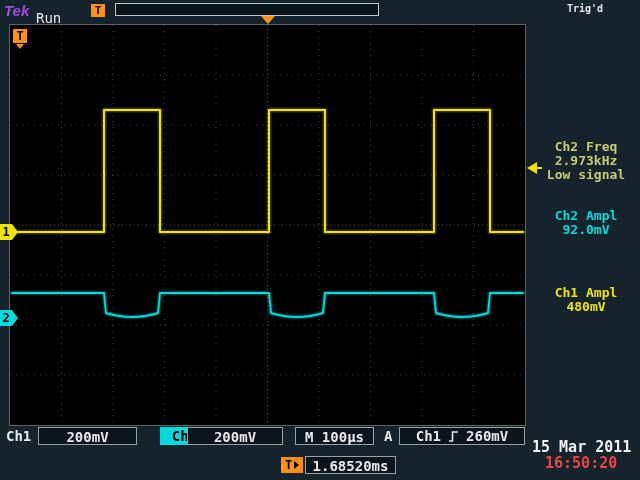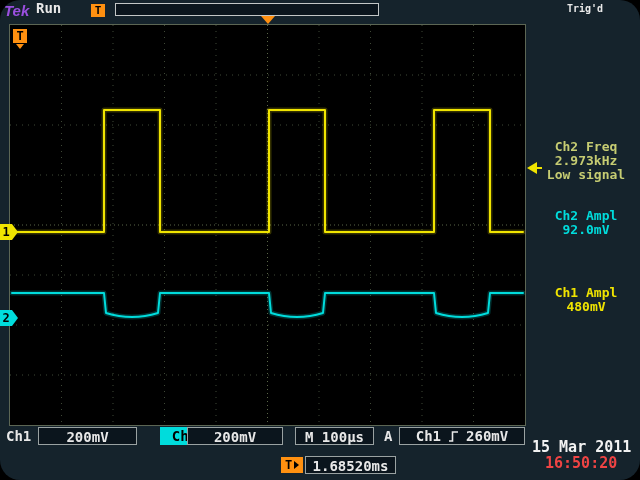--- a/index.html
+++ b/index.html
@@ -1,24 +1,24 @@
 <!DOCTYPE html>
 <html><head>
 <meta charset="utf-8">
 <style>
   html,body{margin:0;padding:0;background:#000;}
   .screen{
     position:relative;width:640px;height:480px;background:#15232c;
-    font-family:"DejaVu Sans Mono",monospace;overflow:hidden;border-radius:20px;
+    font-family:"DejaVu Sans Mono",monospace;overflow:hidden;
     -webkit-font-smoothing:none;
   }
   
   .brand{position:absolute;left:4px;top:2px;color:#9b4fe0;
     font:italic bold 15px "Liberation Sans",sans-serif;}
-  .acq-status{position:absolute;left:36px;top:0;color:#e8e8e8;font-size:14px;font-weight:bold;}
+  .acq-status{position:absolute;left:36px;top:10px;color:#e8e8e8;font-size:14px;font-weight:normal;}
   .t-badge{position:absolute;left:91px;top:4px;width:14px;height:13px;background:#ff9010;
     color:#000;font-size:11px;font-weight:bold;text-align:center;line-height:13px;}
   .record-bar{position:absolute;left:115px;top:3px;width:262px;height:11px;
     border:1px solid #c2c6c6;background:#0b151d;}
   .trig-pos-tri{position:absolute;left:261px;top:16px;width:0;height:0;
     border-left:7px solid transparent;border-right:7px solid transparent;
     border-top:8px solid #ff9010;}
   .trig-status{position:absolute;left:567px;top:3px;color:#e8e8e8;font-size:10px;font-weight:bold;}
   
   .graticule{position:absolute;left:10px;top:25px;width:515px;height:400px;

